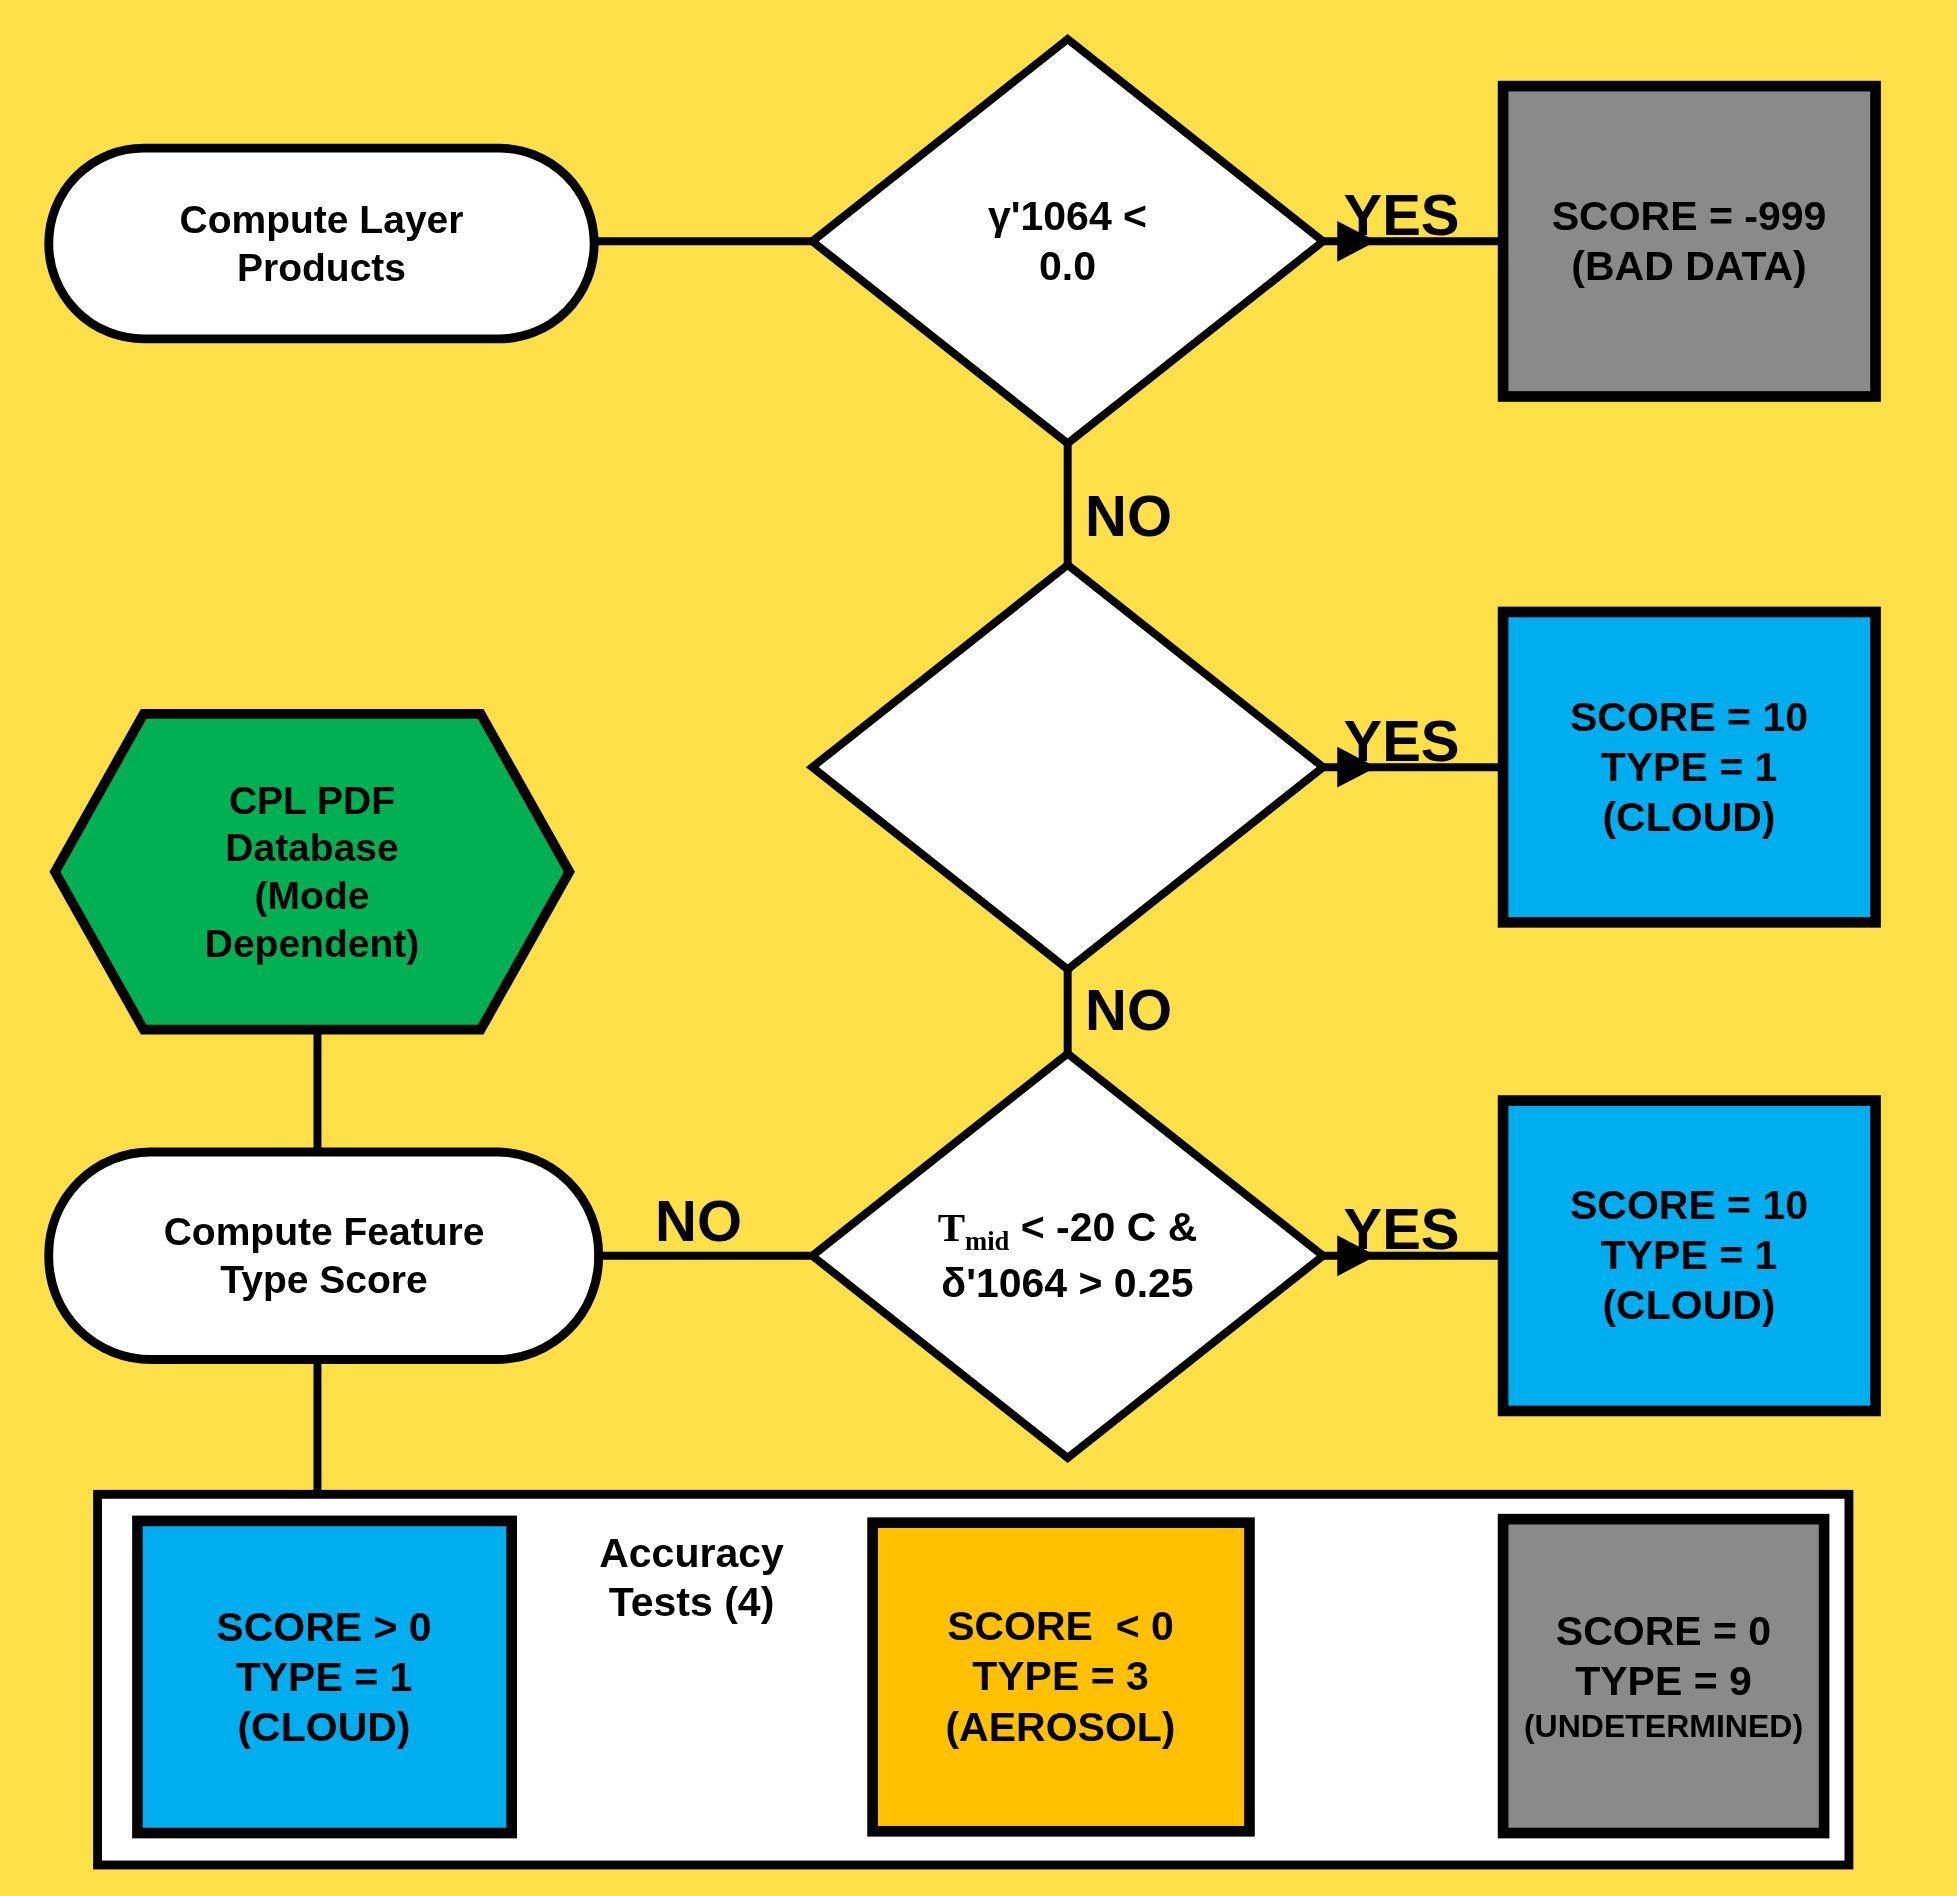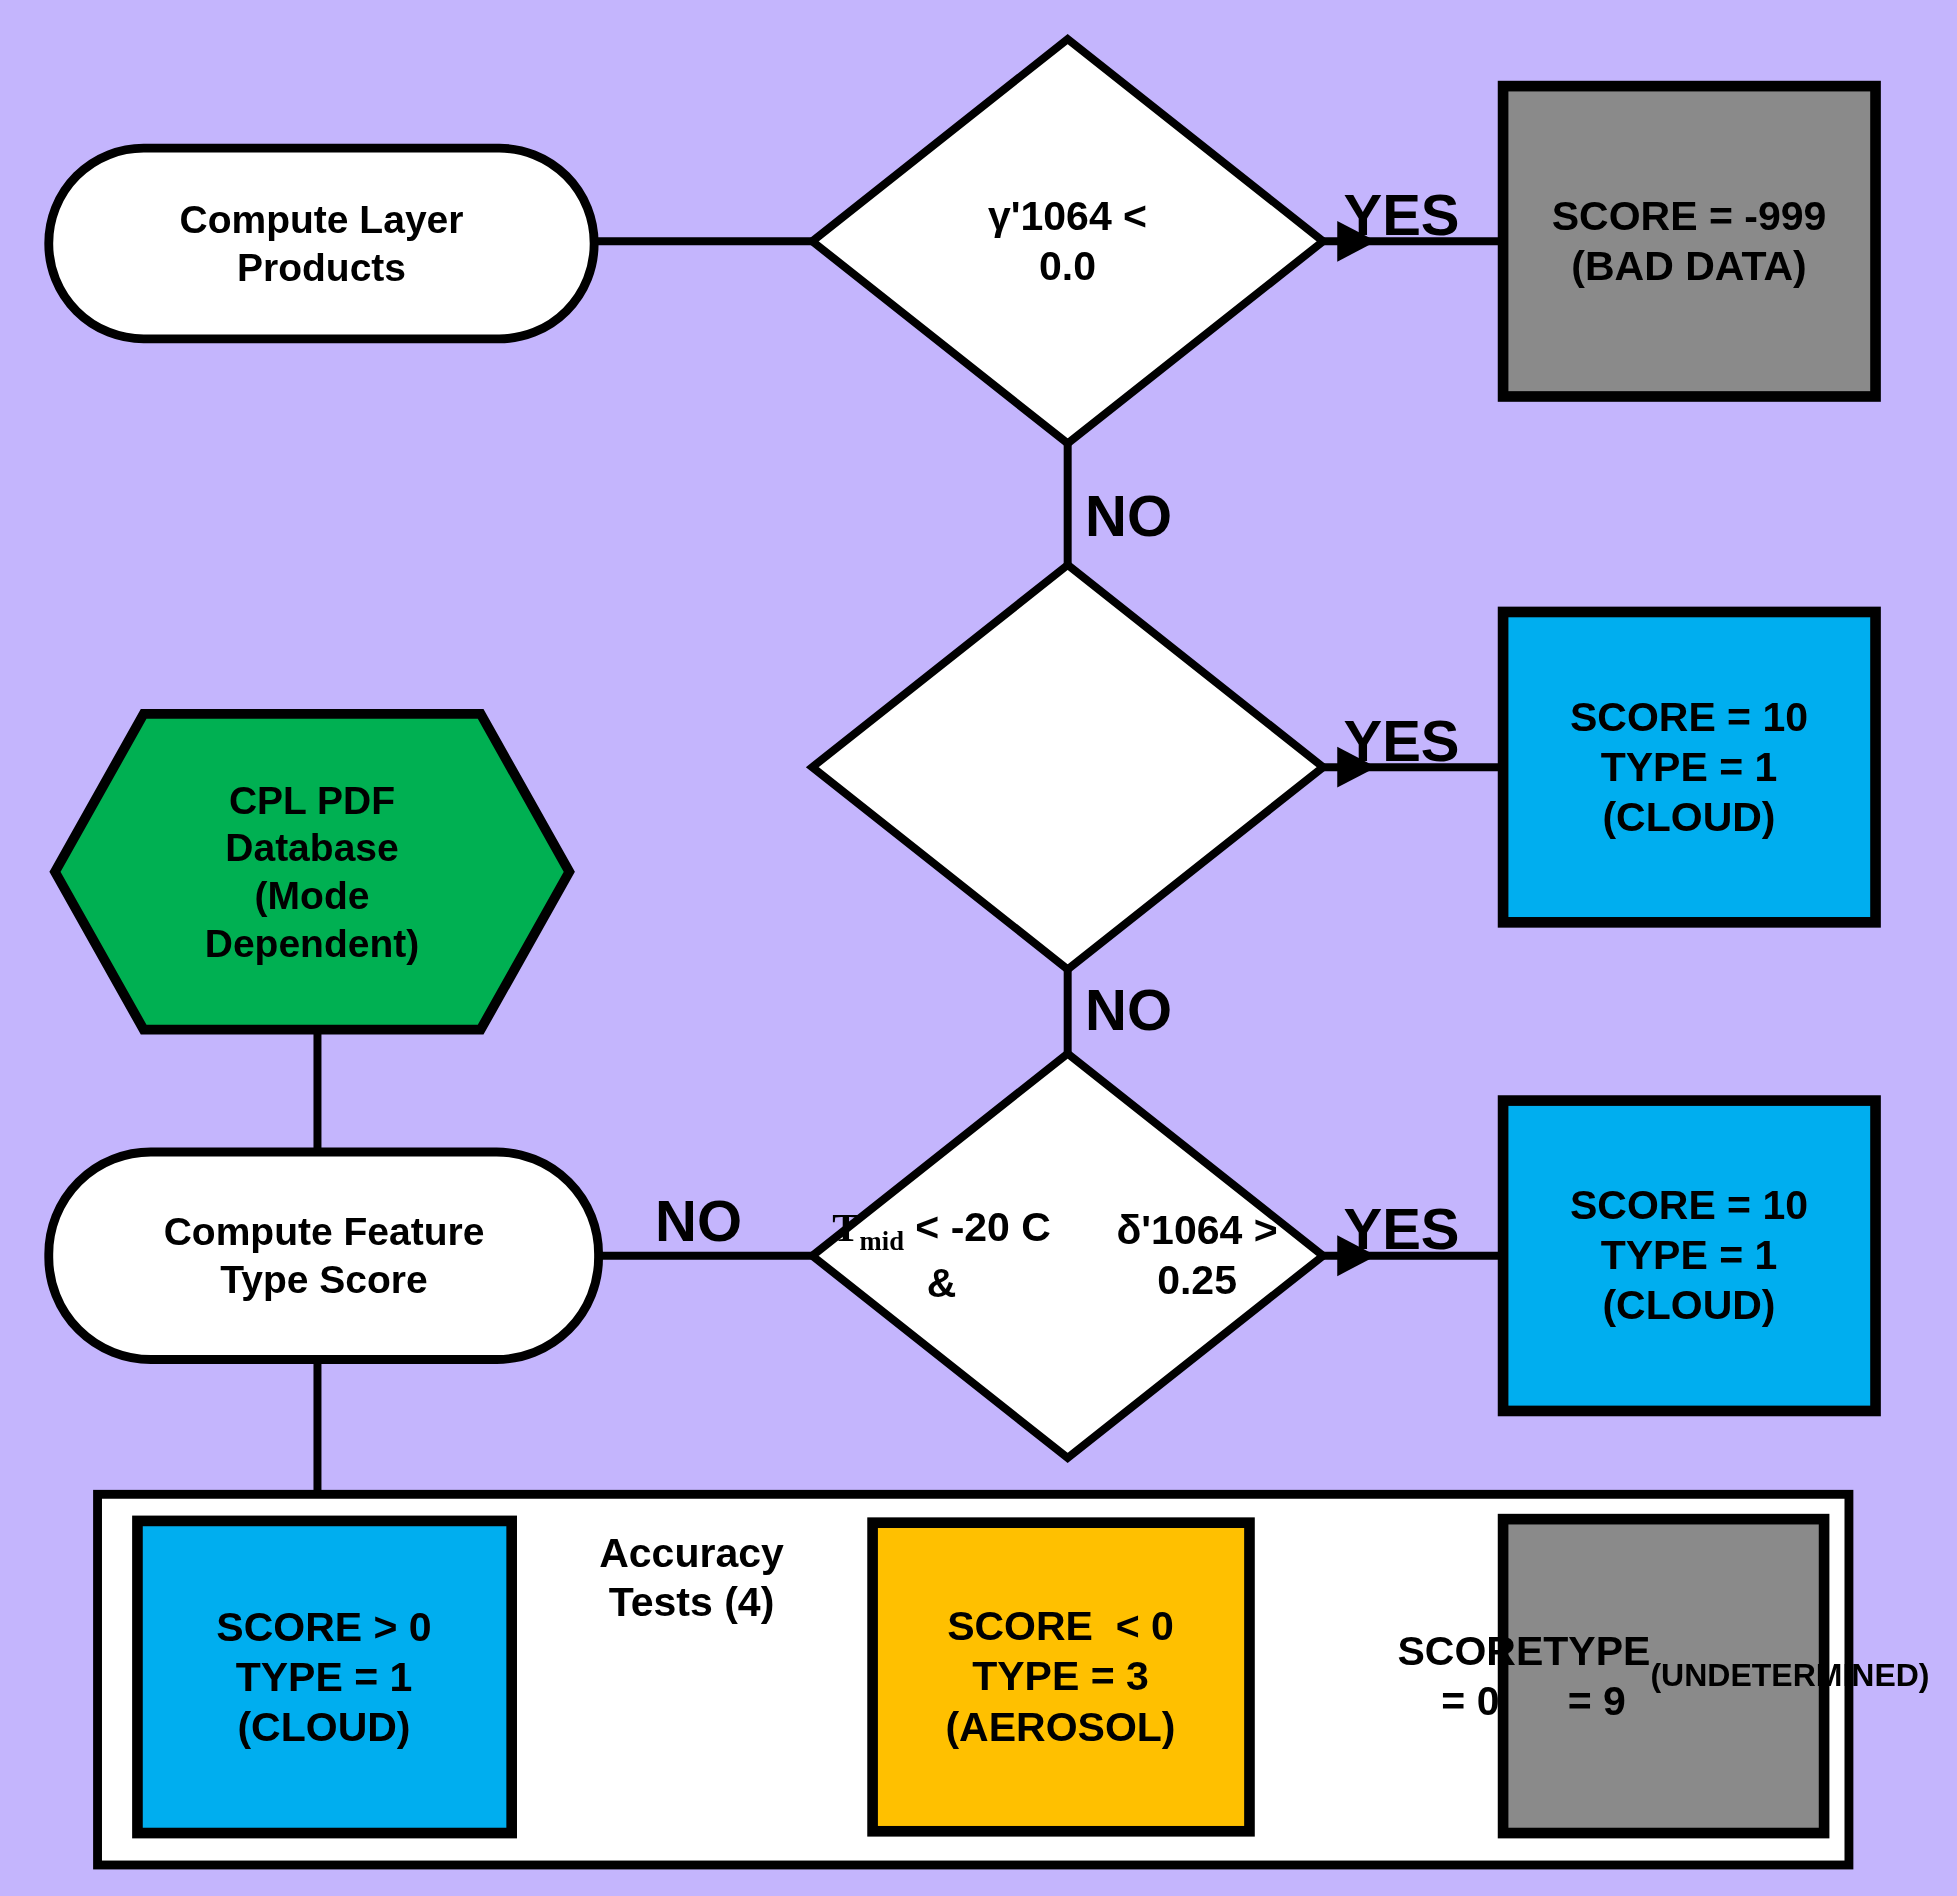--- a/index.html
+++ b/index.html
@@ -1,37 +1,37 @@
 <!DOCTYPE html>
 <html style="font-size:14px"><head>
 <meta charset="utf-8">
 <style>
   html,body{margin:0;padding:0;background:#fff;}
   #canvas{
     position:relative;
     width:1958px;
     height:1897px;
-    background:#c4b5fd;
+    background:#fde047;
     font-family:"Liberation Sans", sans-serif;
     overflow:hidden;
   }
   #shapes{position:absolute;left:0;top:0;}
   .label{
     position:absolute;
     display:flex;
     align-items:center;
     justify-content:center;
     text-align:center;
     white-space:pre-wrap;
     font-weight:bold;
     color:#000;
     line-height:1.22;
     pointer-events:none;
   }
-  .lbl-lines{display:flex;flex-direction:row;align-items:center;}
+  .lbl-lines{display:flex;flex-direction:column;align-items:center;}
   .edge-label{
     position:absolute;
     font-weight:bold;
     font-size:58px;
     color:#000;
     white-space:pre-wrap;
     text-align:center;
     line-height:1.2;
     pointer-events:none;
   }

